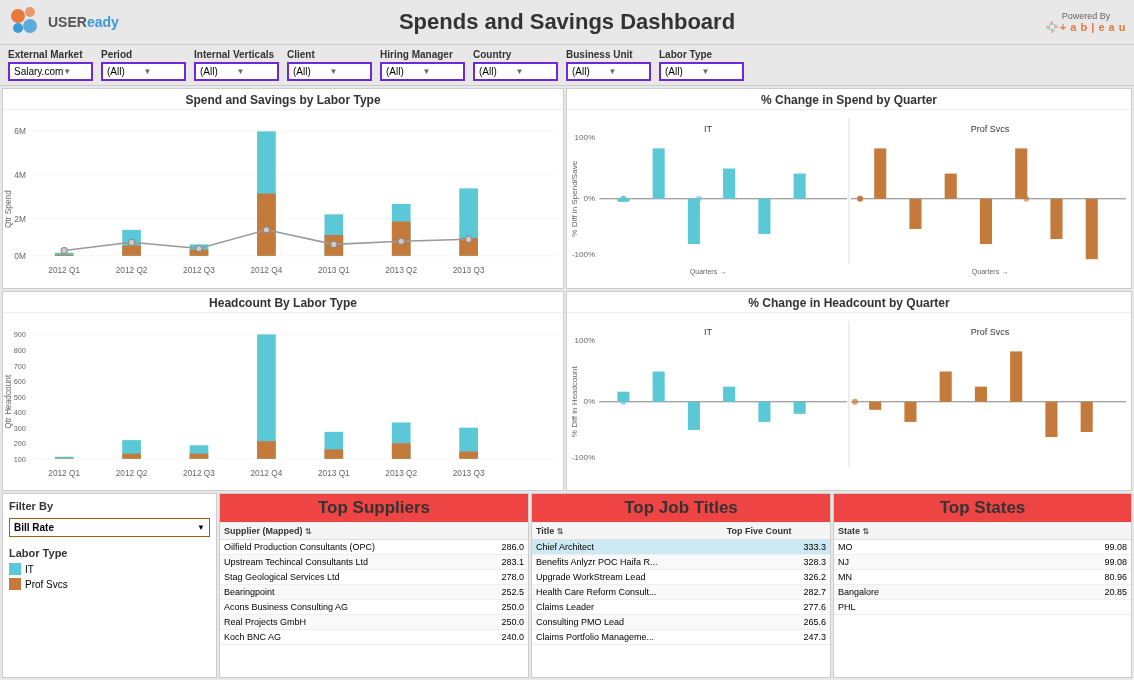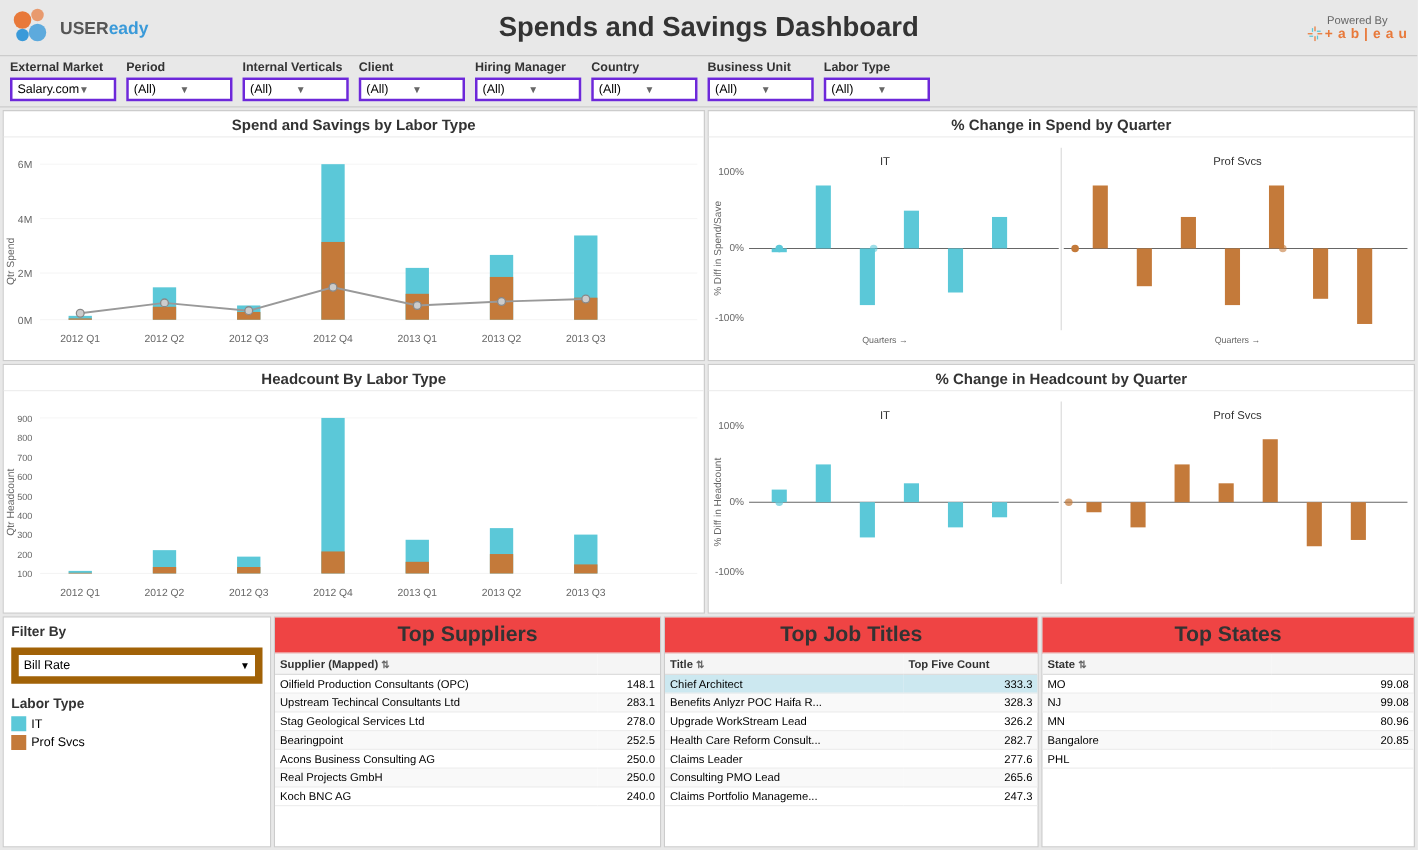--- a/index.html
+++ b/index.html
@@ -347,21 +347,21 @@
             <circle cx="286" cy="80" r="3" fill="#c47a3a" opacity="0.7"></circle>
           </svg>
         </div>
       </div>
     </div>
 
     <div class="bottom-section">
 
       <div class="filter-panel">
         <div style="font-size:11px;font-weight:bold;color:#333;">Filter By</div>
-        <div style="border:6px solid #a16207;background:white;padding:3px 4px;font-size:10px;display:flex;align-items:center;cursor:pointer;">
+        <div style="border:1px solid #a16207;background:white;padding:3px 4px;font-size:10px;display:flex;align-items:center;cursor:pointer;font-weight:bold;">
           <span>Bill Rate</span>
           <span style="margin-left:auto;font-size:8px;">▼</span>
         </div>
         <div style="margin-top:4px;">
           <div style="font-size:11px;font-weight:bold;color:#333;margin-bottom:4px;">Labor Type</div>
           <div style="display:flex;align-items:center;gap:4px;font-size:10px;margin-bottom:3px;">
             <div style="width:12px;height:12px;background:#5bc8d8;"></div>
             <span>IT</span>
           </div>
           <div style="display:flex;align-items:center;gap:4px;font-size:10px;">
@@ -380,21 +380,21 @@
                 <th>
                   <span>Supplier (Mapped)</span>
                   <span class="sort-icon"> ⇅</span>
                 </th>
                 <th></th>
               </tr>
             </thead>
             <tbody id="suppliers-body">
                 <tr>
                   <td>Oilfield Production Consultants (OPC)</td>
-                  <td class="num-cell">148.1</td>
+                  <td class="num-cell">286.0</td>
                 </tr>
                 <tr>
                   <td>Upstream Techincal Consultants Ltd</td>
                   <td class="num-cell">283.1</td>
                 </tr>
                 <tr>
                   <td>Stag Geological Services Ltd</td>
                   <td class="num-cell">278.0</td>
                 </tr>
                 <tr>

